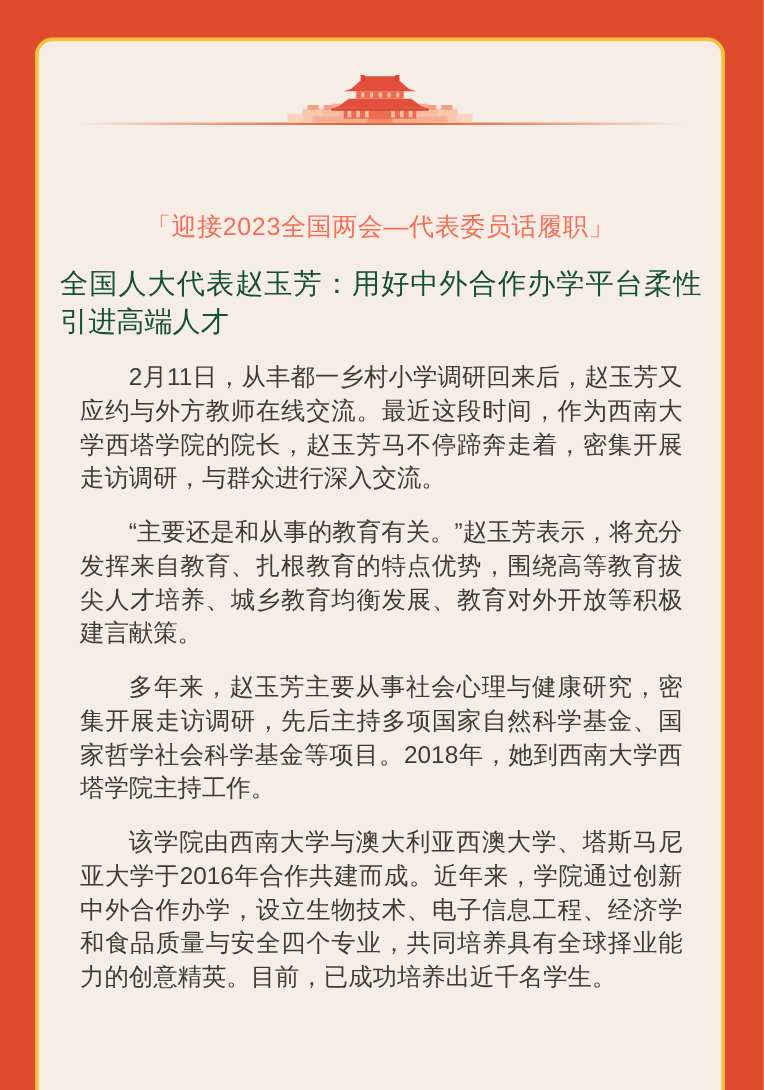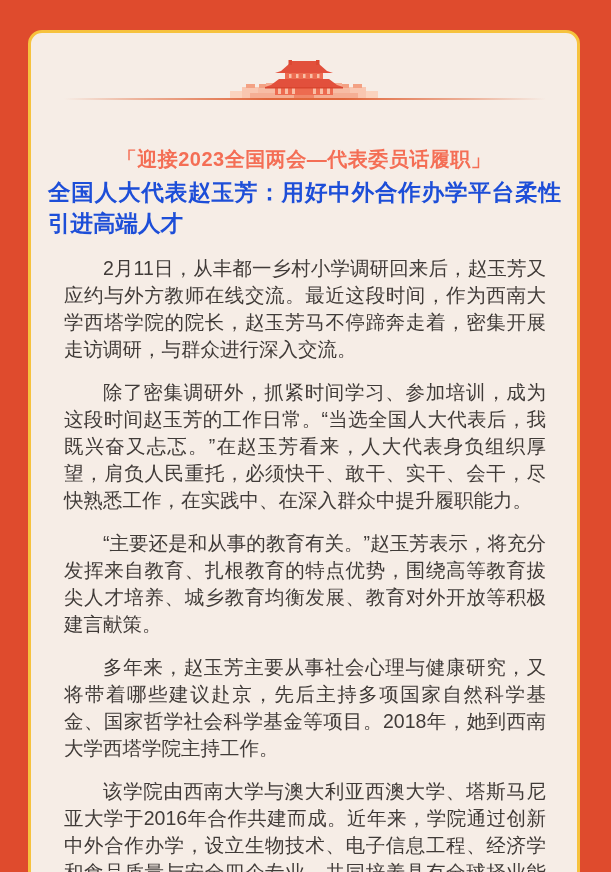--- a/index.html
+++ b/index.html
@@ -43,33 +43,33 @@
       rgba(226,110,66,0) 100%);
   }
   .banner svg {
     position: absolute;
     left: 50%;
     bottom: 1px;
     transform: translateX(-50%);
     display: block;
   }
   .section-tag {
-    margin-top: 46px;
+    margin-top: 68px;
     text-align: center;
     font-size: 20px;
-    font-weight: bold;
+    font-weight: normal;
     color: #F46E55;
     letter-spacing: 0.5px;
   }
   .article-title {
-    margin: 4px 16px 0 17px;
+    margin: 16px 16px 0 17px;
     font-size: 22.5px;
-    font-weight: bold;
+    font-weight: normal;
     line-height: 31px;
-    color: #1d4ed8;
+    color: #14532d;
     text-align: justify;
   }
   .article-body {
     margin: 8px 15px 0 17px;
     font-size: 19.5px;
     line-height: 27px;
     color: #403B38;
     text-align: justify;
     text-justify: inter-ideograph;
   }
@@ -129,19 +129,18 @@
       <rect x="88" y="0" width="3.5" height="5" fill="#DC4832"></rect>
     </svg>
   </div>
 
   <div class="section-tag">「迎接2023全国两会—代表委员话履职」</div>
 
   <h1 class="article-title">全国人大代表赵玉芳：用好中外合作办学平台柔性引进高端人才</h1>
 
   <div class="article-body">
     <p>2月11日，从丰都一乡村小学调研回来后，赵玉芳又应约与外方教师在线交流。最近这段时间，作为西南大学西塔学院的院长，赵玉芳马不停蹄奔走着，密集开展走访调研，与群众进行深入交流。</p>
-    <p>除了密集调研外，抓紧时间学习、参加培训，成为这段时间赵玉芳的工作日常。“当选全国人大代表后，我既兴奋又忐忑。”在赵玉芳看来，人大代表身负组织厚望，肩负人民重托，必须快干、敢干、实干、会干，尽快熟悉工作，在实践中、在深入群众中提升履职能力。</p>
     <p>“主要还是和从事的教育有关。”赵玉芳表示，将充分发挥来自教育、扎根教育的特点优势，围绕高等教育拔尖人才培养、城乡教育均衡发展、教育对外开放等积极建言献策。</p>
-    <p>多年来，赵玉芳主要从事社会心理与健康研究，又将带着哪些建议赴京，先后主持多项国家自然科学基金、国家哲学社会科学基金等项目。2018年，她到西南大学西塔学院主持工作。</p>
+    <p>多年来，赵玉芳主要从事社会心理与健康研究，密集开展走访调研，先后主持多项国家自然科学基金、国家哲学社会科学基金等项目。2018年，她到西南大学西塔学院主持工作。</p>
     <p>该学院由西南大学与澳大利亚西澳大学、塔斯马尼亚大学于2016年合作共建而成。近年来，学院通过创新中外合作办学，设立生物技术、电子信息工程、经济学和食品质量与安全四个专业，共同培养具有全球择业能力的创意精英。目前，已成功培养出近千名学生。</p>
   </div>
 
 </div>
 
 </body></html>

